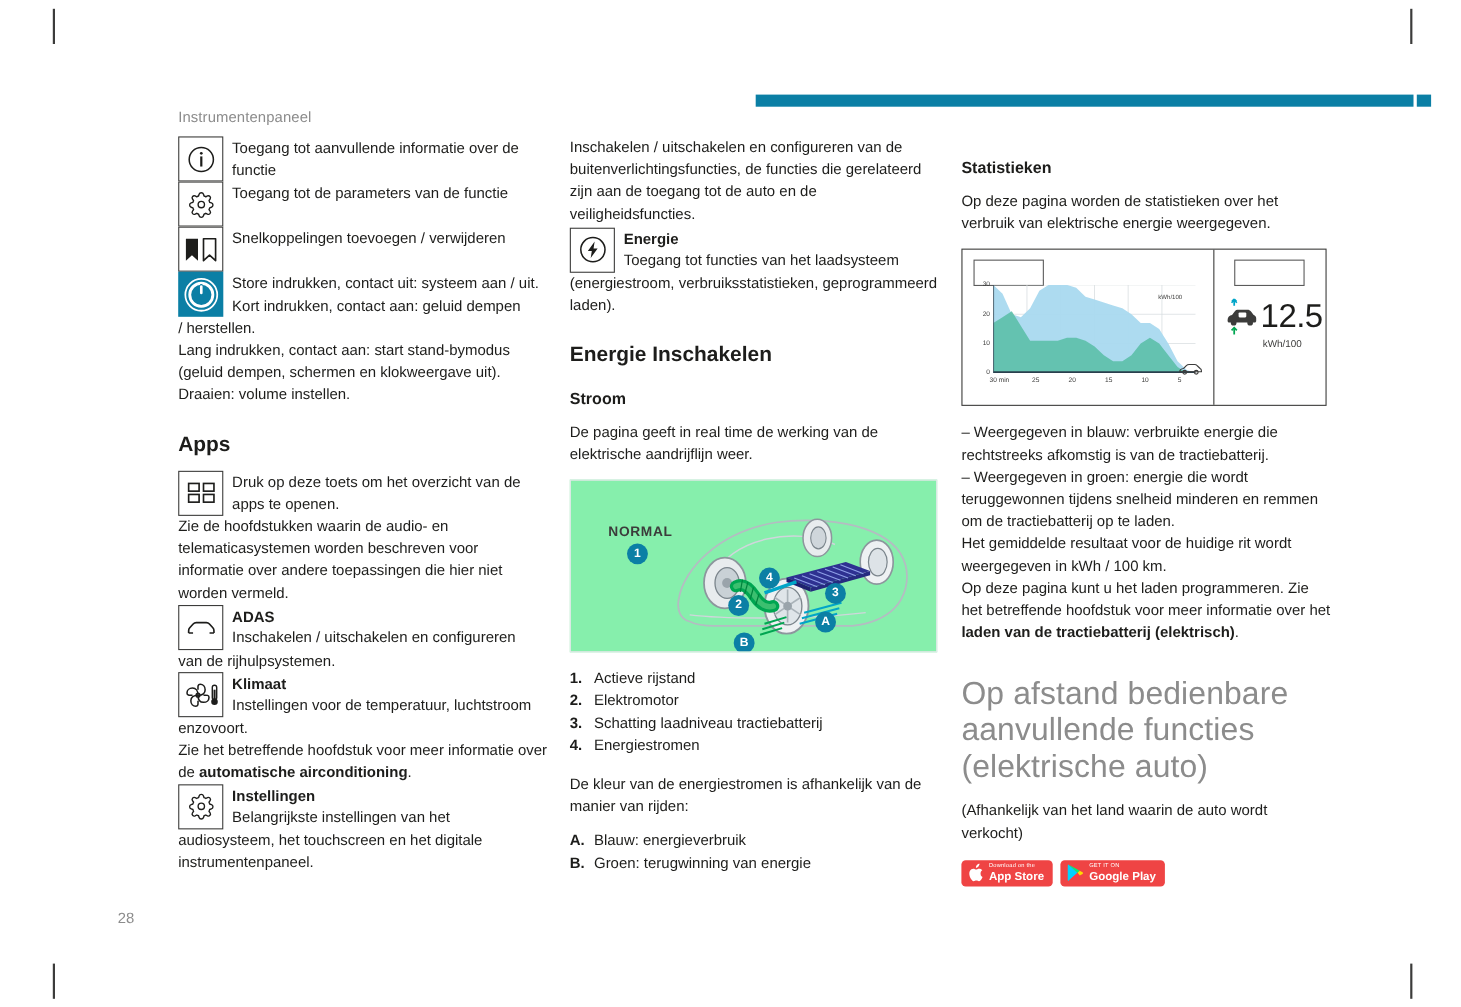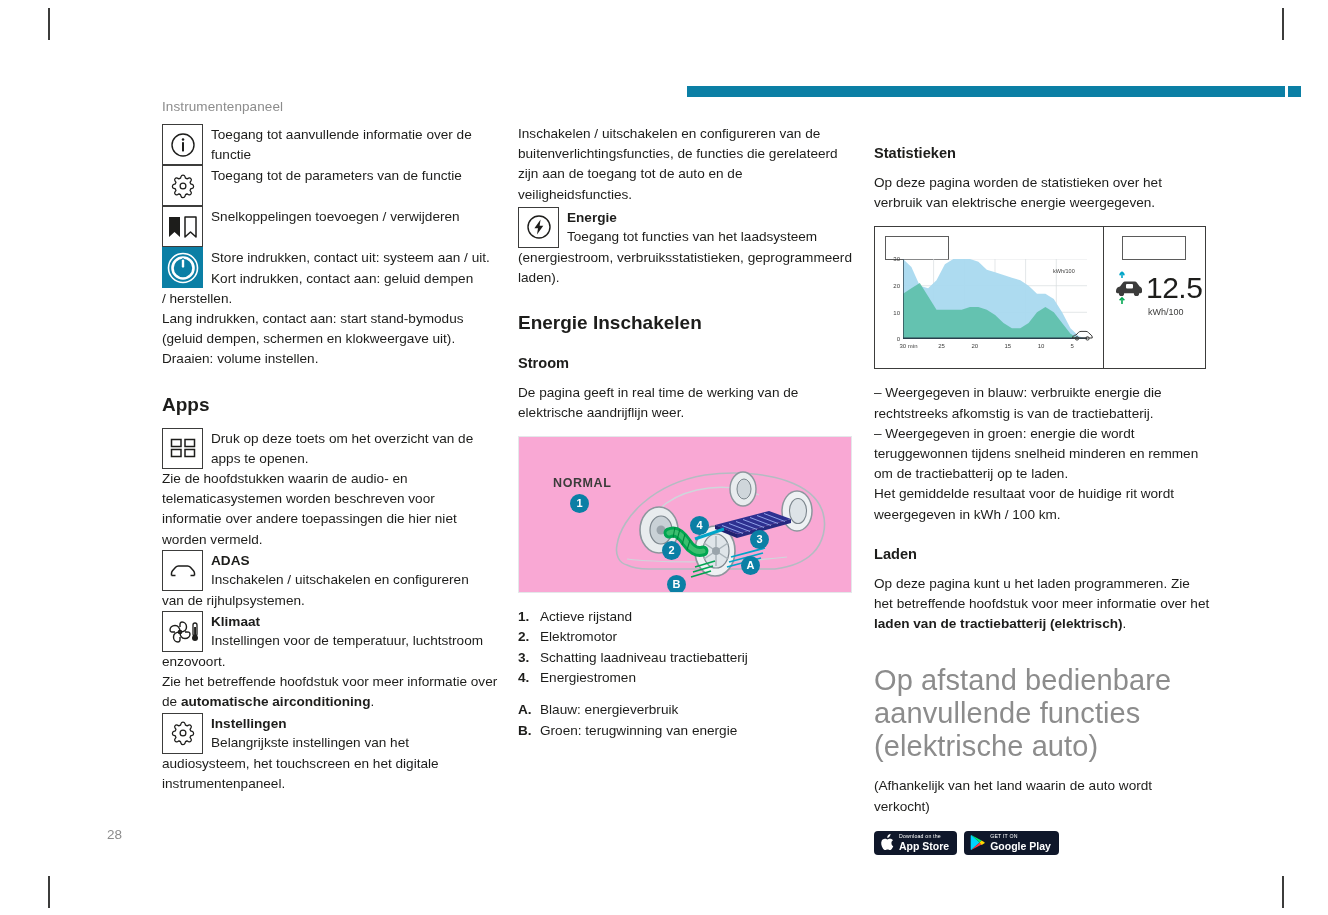--- a/index.html
+++ b/index.html
@@ -76,21 +76,21 @@
     font-size:13.6px;line-height:20.6px;
     display:flex;
   }
   ol.num li .mk{font-weight:bold;width:22px;flex:0 0 22px;}
   dl.alpha{margin:0;padding:0;}
   dl.alpha .r{display:flex;font-size:13.6px;line-height:20.6px;}
   dl.alpha .r .mk{font-weight:bold;width:22px;flex:0 0 22px;}
 
   
   .carpanel{
-    width:334px;height:157px;background:#f9a8d4;margin-top:12px;
+    width:334px;height:157px;background:#86efac;margin-top:12px;
     position:relative;overflow:hidden;border:1px solid #e4e8ea;
     box-sizing:border-box;
   }
   .badge{
     position:absolute;width:19px;height:19px;border-radius:50%;
     background:#0b7fa5;color:#fff;font-size:11px;font-weight:bold;
     display:flex;align-items:center;justify-content:center;
   }
   .normal-lbl{
     position:absolute;left:34px;top:39px;font-size:12.5px;
@@ -120,21 +120,21 @@
     position:absolute;font-size:5.5px;color:#3c3c3b;
   }
   .bigval{
     position:absolute;font-size:30px;line-height:30px;color:#1d1d1b;
     font-weight:normal;letter-spacing:-0.5px;
   }
   .bigunit{position:absolute;font-size:9px;color:#3c3c3b;}
 
   .stores{display:flex;gap:7px;margin-top:14px;}
   .store{
-    height:24px;background:#0f172a;border-radius:4px;
+    height:24px;background:#ef4444;border-radius:4px;
     display:flex;align-items:center;padding:0 8px 0 6px;color:#fff;
   }
   .store .st-txt{margin-left:5px;line-height:1;}
   .store .st-small{font-size:5.2px;letter-spacing:.2px;display:block;}
   .store .st-big{font-size:10.5px;font-weight:bold;display:block;margin-top:1px;}
 </style>
 </head>
 <body>
 
 <div class="page">
@@ -378,20 +378,21 @@
       <li>
           <span class="mk">3.</span>
           <span>Schatting laadniveau tractiebatterij</span>
         </li>
       <li>
           <span class="mk">4.</span>
           <span>Energiestromen</span>
         </li>
     </ol>
 
+    <p class="flowtext sp">De kleur van de energiestromen is afhankelijk van de manier van rijden:</p>
 
     <dl class="alpha" style="margin-top:11px;">
       <div class="r">
           <span class="mk">A.</span>
           <span>Blauw: energieverbruik</span>
         </div>
       <div class="r">
           <span class="mk">B.</span>
           <span>Groen: terugwinning van energie</span>
         </div>
@@ -465,21 +466,20 @@
 
         <span class="bigval" style="left:42px;top:46px;">12.5</span>
         <span class="bigunit" style="left:44px;top:80px;">kWh/100</span>
       </div>
     </div>
 
     <p class="flowtext sp">–  Weergegeven in blauw: verbruikte energie die rechtstreeks afkomstig is van de tractiebatterij.</p>
     <p class="flowtext">–  Weergegeven in groen: energie die wordt teruggewonnen tijdens snelheid minderen en remmen om de tractiebatterij op te laden.</p>
     <p class="flowtext">Het gemiddelde resultaat voor de huidige rit wordt weergegeven in kWh / 100 km.</p>
 
-    <h3 class="sub">Laden</h3>
     <p class="flowtext"><span>Op deze pagina kunt u het laden programmeren. Zie het betreffende hoofdstuk voor meer informatie over het </span><b>laden van de tractiebatterij (elektrisch)</b><span>.</span></p>
 
     <h1 class="chapter">Op afstand bedienbare aanvullende functies (elektrische auto)</h1>
     <p class="flowtext">(Afhankelijk van het land waarin de auto wordt verkocht)</p>
 
     <div class="stores">
       <div class="store">
         <svg width="14" height="17" viewBox="0 0 14 17">
           <path d="M9.6 2.4c.6-.7 1-1.7.9-2.4-.8 0-1.8.6-2.4 1.3-.5.6-1 1.6-.9 2.5.9.1 1.8-.5 2.4-1.4z" fill="#fff"></path>
           <path d="M11.4 9c0-1.8 1.5-2.7 1.6-2.8-.9-1.3-2.2-1.5-2.7-1.5-1.2-.1-2.3.7-2.9.7-.6 0-1.5-.7-2.5-.7-1.3 0-2.5.7-3.1 1.9-1.3 2.3-.3 5.7 1 7.6.6.9 1.4 1.9 2.4 1.9.9 0 1.3-.6 2.4-.6s1.4.6 2.4.6c1 0 1.6-.9 2.2-1.8.7-1 1-2 1-2.1 0 0-1.9-.7-1.8-3.2z" fill="#fff"></path>

